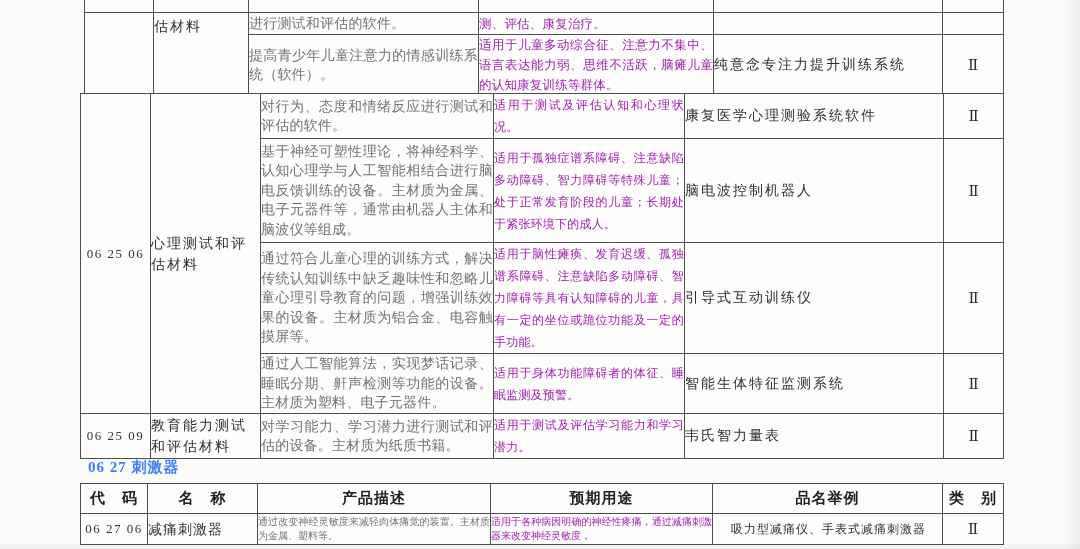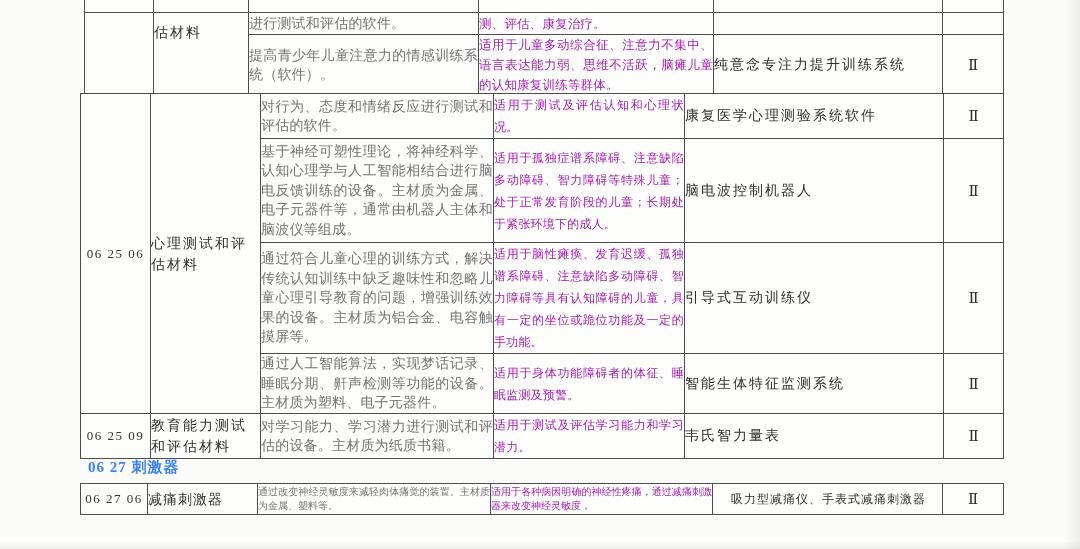--- a/index.html
+++ b/index.html
@@ -56,21 +56,21 @@
 
   
   td.code{
     text-align:center;font-size:13px;letter-spacing:1.5px;color:#333;
     white-space:nowrap;
   }
   td.name{
     font-size:14px;letter-spacing:2px;line-height:21px;color:#303030;
     padding-left:7px;padding-right:1px;text-align:left;
   }
-  td.name.vtop{vertical-align:top;padding-top:9px;margin-left:12px;}
+  td.name.vtop{vertical-align:top;padding-top:3px;margin-left:12px;}
   td.desc{
     font-size:14px;line-height:19.5px;letter-spacing:0.2px;
     text-align:justify;text-align-last:left;
     padding-left:7px;padding-right:1px;color:#737373;
   }
   td.use{
     font-size:12px;line-height:22px;letter-spacing:0.2px;
     text-align:justify;text-align-last:left;
     padding-left:6px;padding-right:2px;color:#a21caf;
   }
@@ -189,20 +189,28 @@
   <table class="tbl tbl-c">
     <colgroup>
       <col style="width:67px">
         <col style="width:110px">
         <col style="width:233px">
       <col style="width:222px">
         <col style="width:230px">
         <col style="width:61px">
     </colgroup>
     <tbody>
+        <tr class="hdr">
+      <td>代　码</td>
+      <td>名　称</td>
+      <td>产品描述</td>
+      <td>预期用途</td>
+      <td>品名举例</td>
+      <td>类　别</td>
+    </tr>
     <tr class="rc1">
       <td class="code">06 27 06</td>
       <td class="name">减痛刺激器</td>
       <td class="desc">通过改变神经灵敏度来减轻肉体痛觉的装置。主材质为金属、塑料等。</td>
       <td class="use">适用于各种病因明确的神经性疼痛，通过减痛刺激器来改变神经灵敏度，</td>
       <td class="example">吸力型减痛仪、手表式减痛刺激器</td>
       <td class="cat">Ⅱ</td>
     </tr>
   </tbody>
     </table>

